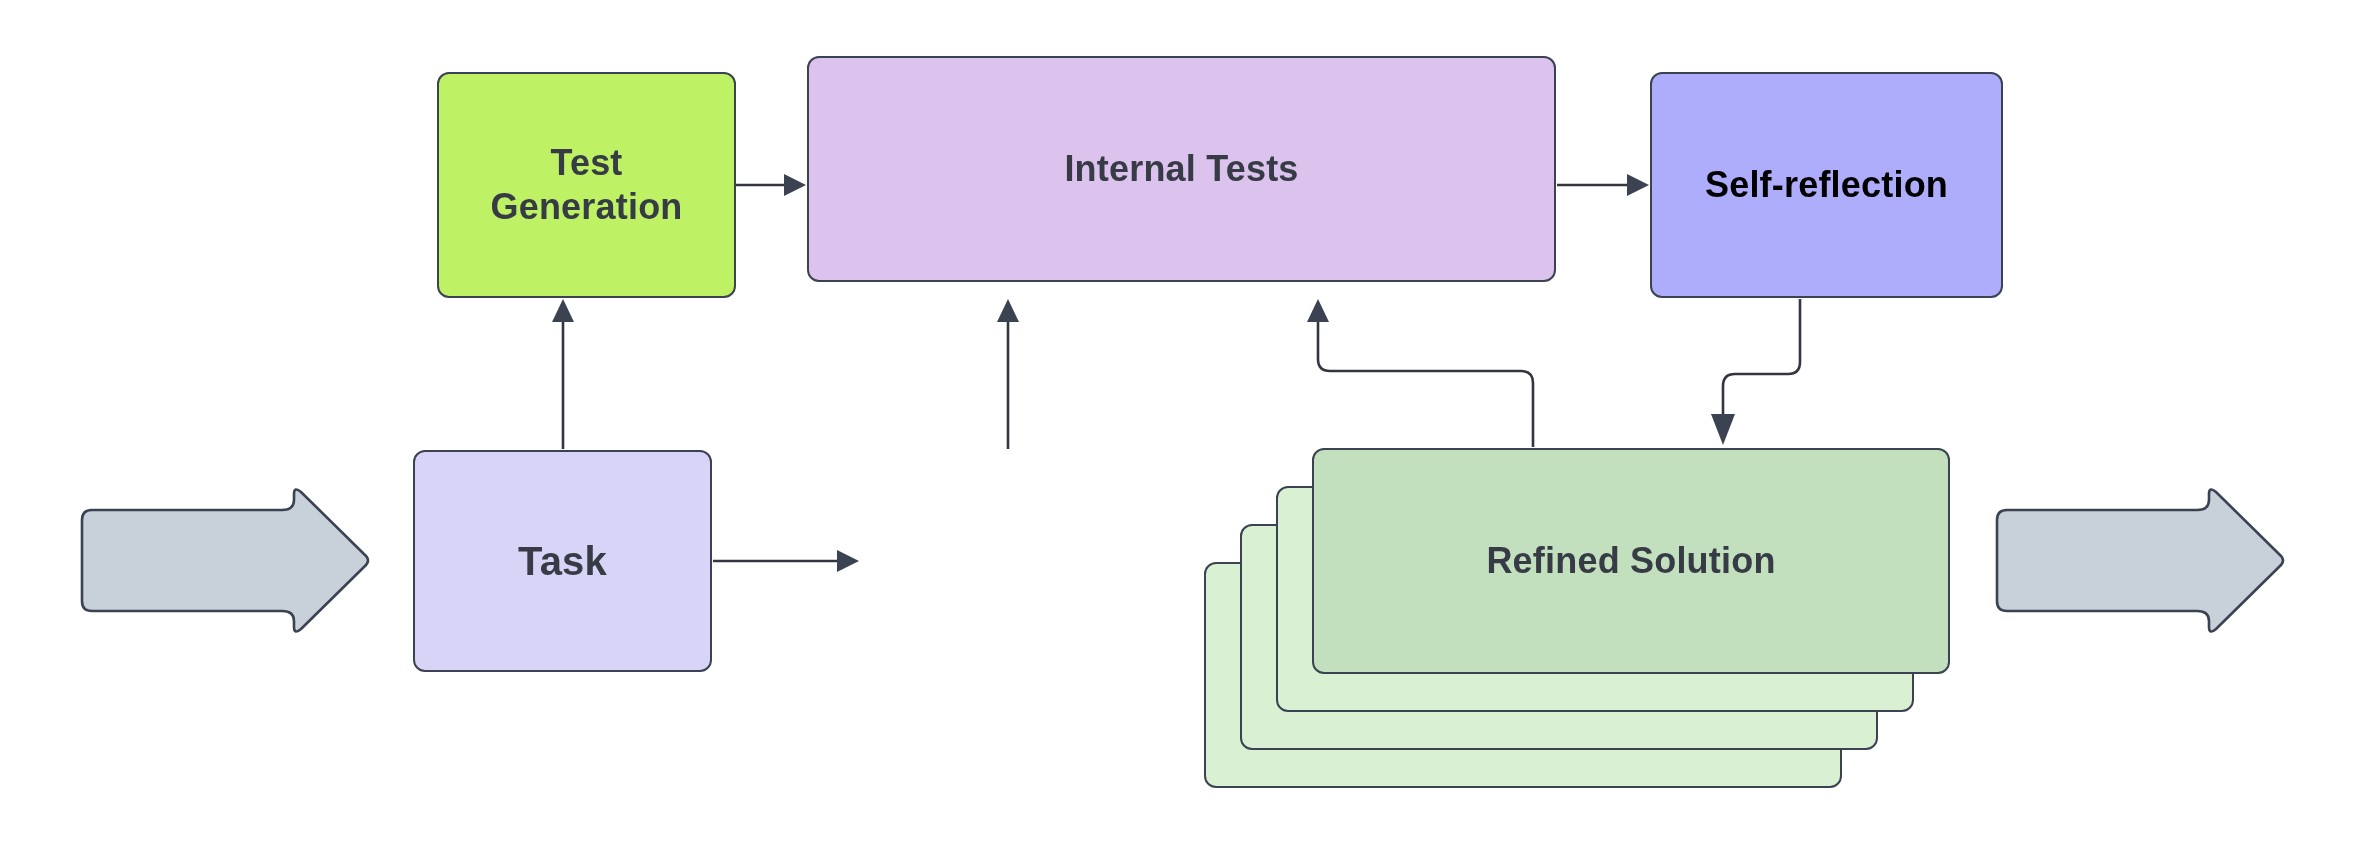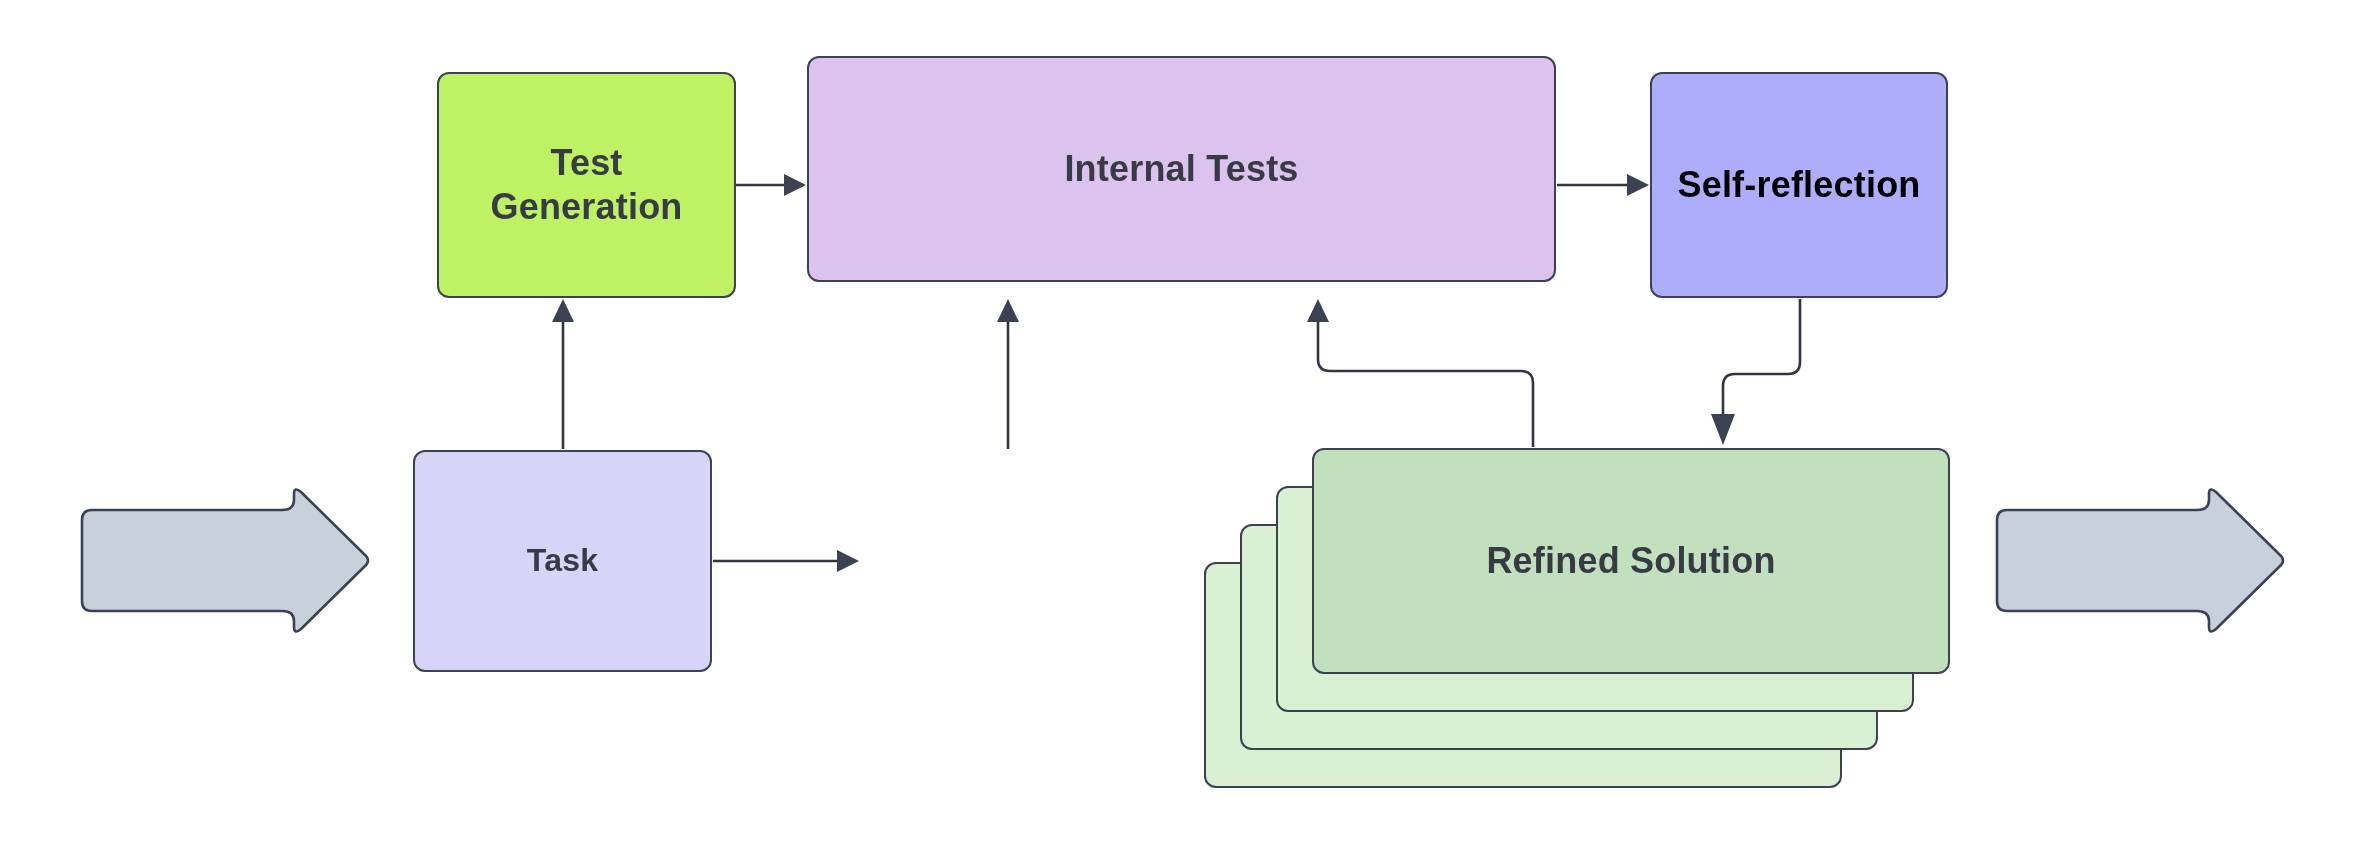--- a/index.html
+++ b/index.html
@@ -3,22 +3,22 @@
 <meta charset="utf-8">
 <style>
   html,body{margin:0;padding:0;background:#ffffff;}
   body{width:2363px;height:863px;overflow:hidden;font-family:"Liberation Sans",sans-serif;}
   #stage{position:relative;width:2363px;height:863px;background:#ffffff;}
   .node{position:absolute;box-sizing:border-box;border:2.5px solid #3b4252;border-radius:12px;
         display:flex;align-items:center;justify-content:center;text-align:center;
         font-weight:bold;color:#363b45;line-height:1.22;letter-spacing:.2px;}
   .n-testgen   {left:413px;  top:72px;  width:299px; height:226px; background:#bef264; font-size:36px;margin-left:24px;}
   .n-internal  {left:807px;  top:56px;  width:749px; height:226px; background:#dcc3ed; font-size:36px;}
-  .n-selfrefl  {left:1650px; top:72px;  width:298px; height:226px; background:#aeadfb; font-size:36px; color:#000000;}
-  .n-task      {left:413px;  top:450px; width:299px; height:222px; background:#d7d4f8; font-size:32px;}
+  .n-selfrefl  {left:1650px; top:72px;  width:353px; height:226px; background:#aeadfb; font-size:36px; color:#000000;}
+  .n-task      {left:413px;  top:450px; width:299px; height:222px; background:#d7d4f8; font-size:40px;}
   .n-proposed  {left:860px;  top:450px; width:303px; height:222px; background:#eaf3fd; font-size:36px;}
   .stack-layer {position:absolute;box-sizing:border-box;border:2.5px solid #3b4252;border-radius:12px;background:#d9f0d3;}
   .s3{left:1204px; top:562px; width:638px; height:226px;}
   .s2{left:1240px; top:524px; width:638px; height:226px;}
   .s1{left:1276px; top:486px; width:638px; height:226px;}
   .n-refined   {left:1312px; top:448px; width:638px; height:226px; background:#c2e0bd; font-size:36px;}
   .bigarrow{position:absolute;}
   .la{left:72px;  top:488px; width:300px; height:145px;}
   .ra{left:1987px;top:488px; width:300px; height:145px;}
   svg.conn{position:absolute;left:0;top:0;width:2363px;height:863px;overflow:visible;pointer-events:none;}

